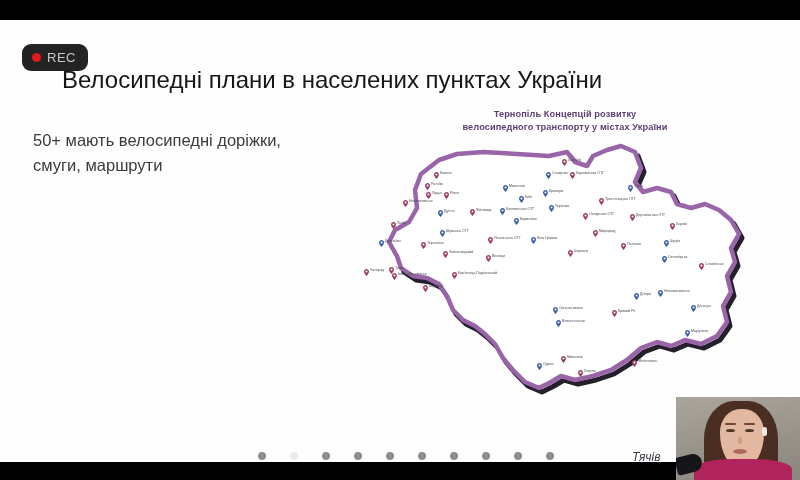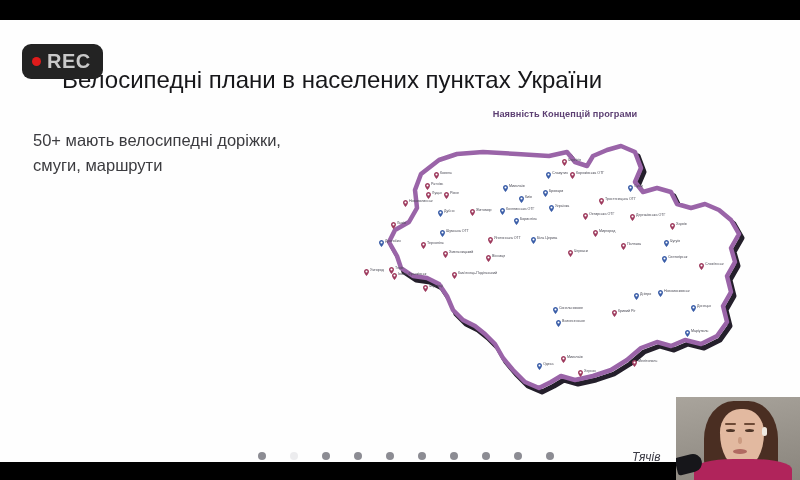--- a/index.html
+++ b/index.html
@@ -21,21 +21,21 @@
   }
 
   
   .rec-badge {
     position:absolute; left:22px; top:44px; z-index:50;
     display:flex; align-items:center; gap:6px;
     background:#232323; border-radius:9px;
     padding:6px 12px 6px 10px;
   }
   .rec-dot { width:9px; height:9px; border-radius:50%; background:#e01b1b; }
-  .rec-text { color:#c9c9c9; font-size:20px; font-weight:bold; letter-spacing:.5px; }
+  .rec-text { color:#c9c9c9; font-size:13px; font-weight:normal; letter-spacing:.5px; }
 
   
   .slide-title {
     position:absolute; left:62px; top:46px; width:700px;
     font-size:24px; color:#17171a; font-weight:400; white-space:nowrap;
   }
 
   
   .body-block { position:absolute; left:33px; top:108px; width:280px; }
   .body-p {
@@ -114,21 +114,22 @@
   <div class="slide">
 
     <div class="slide-title">Велосипедні плани в населених пунктах України</div>
 
     <div class="body-block">
       <div class="body-p">50+ мають велосипедні доріжки, смуги, маршрути</div>
     </div>
 
     <div class="map-wrap">
       <div class="map-title">
-        <div>Наявність Концепцій програми</div>
+        <div>Тернопіль Концепцій розвитку</div>
+        <div>велосипедного транспорту у містах України</div>
       </div>
 
       <svg class="map-svg" viewBox="0 0 450 285">
         <defs>
           <path id="uaShape" d="M62,126 L54,112 L60,100 L74,92 L82,78 L80,60 L86,44 L104,30 L122,24 L148,22
             L182,24 L214,26 L232,22 L240,32 L252,36 L258,26 L272,20 L286,16 L300,22 L306,38 L300,52
             L308,62 L322,58 L336,62 L342,74 L356,78 L370,74 L384,80 L396,90 L404,104 L396,118 L400,132
             L392,146 L396,162 L388,176 L392,192 L382,206 L366,214 L350,210 L336,216 L322,212 L306,218
             L292,230 L276,240 L258,246 L240,250 L226,246 L216,252 L204,258 L190,252 L178,240 L168,228
             L160,214 L150,204 L140,196 L128,190 L118,180 L112,166 L104,154 L92,148 L78,146 L66,138 Z"></path>

